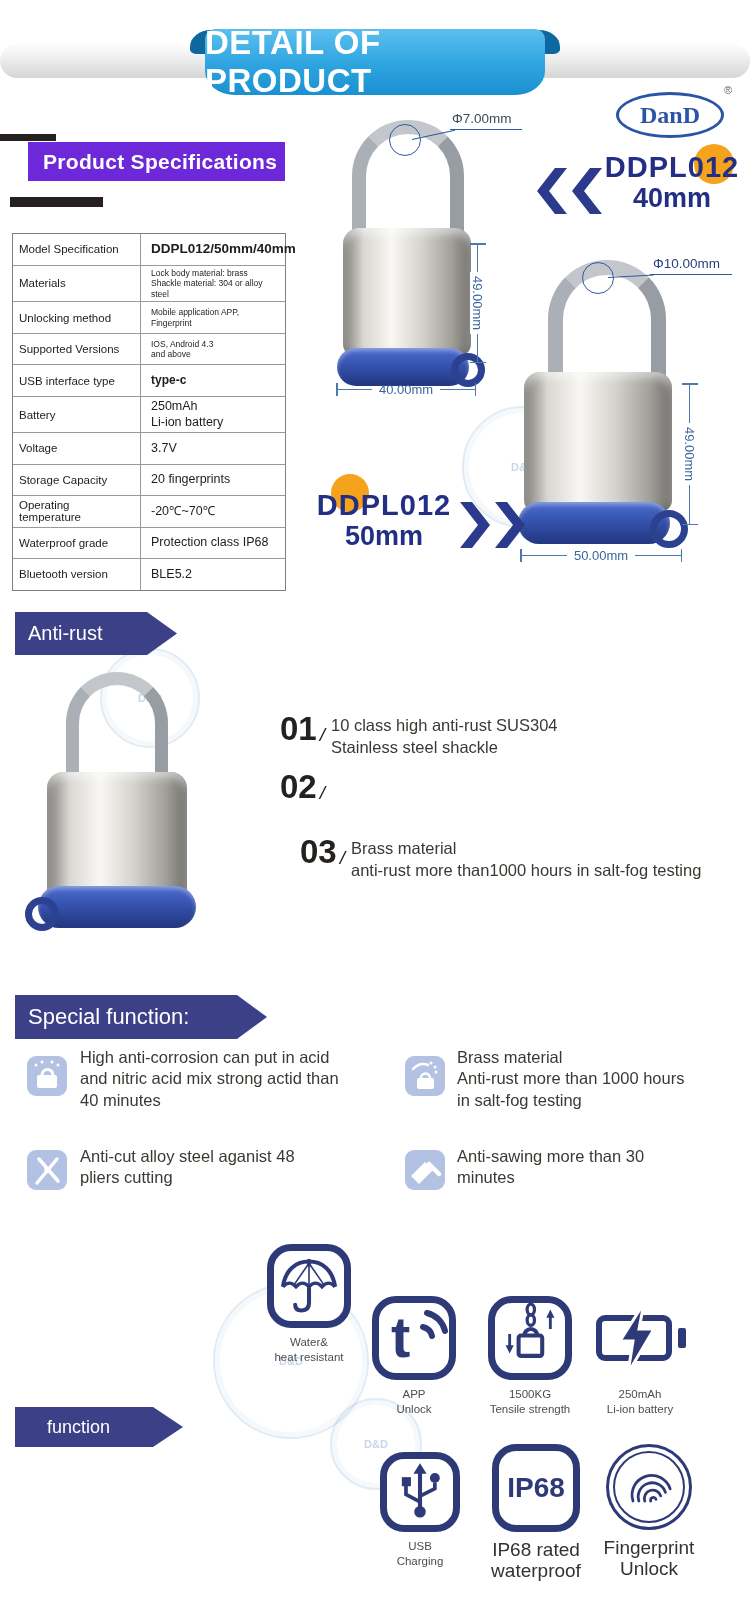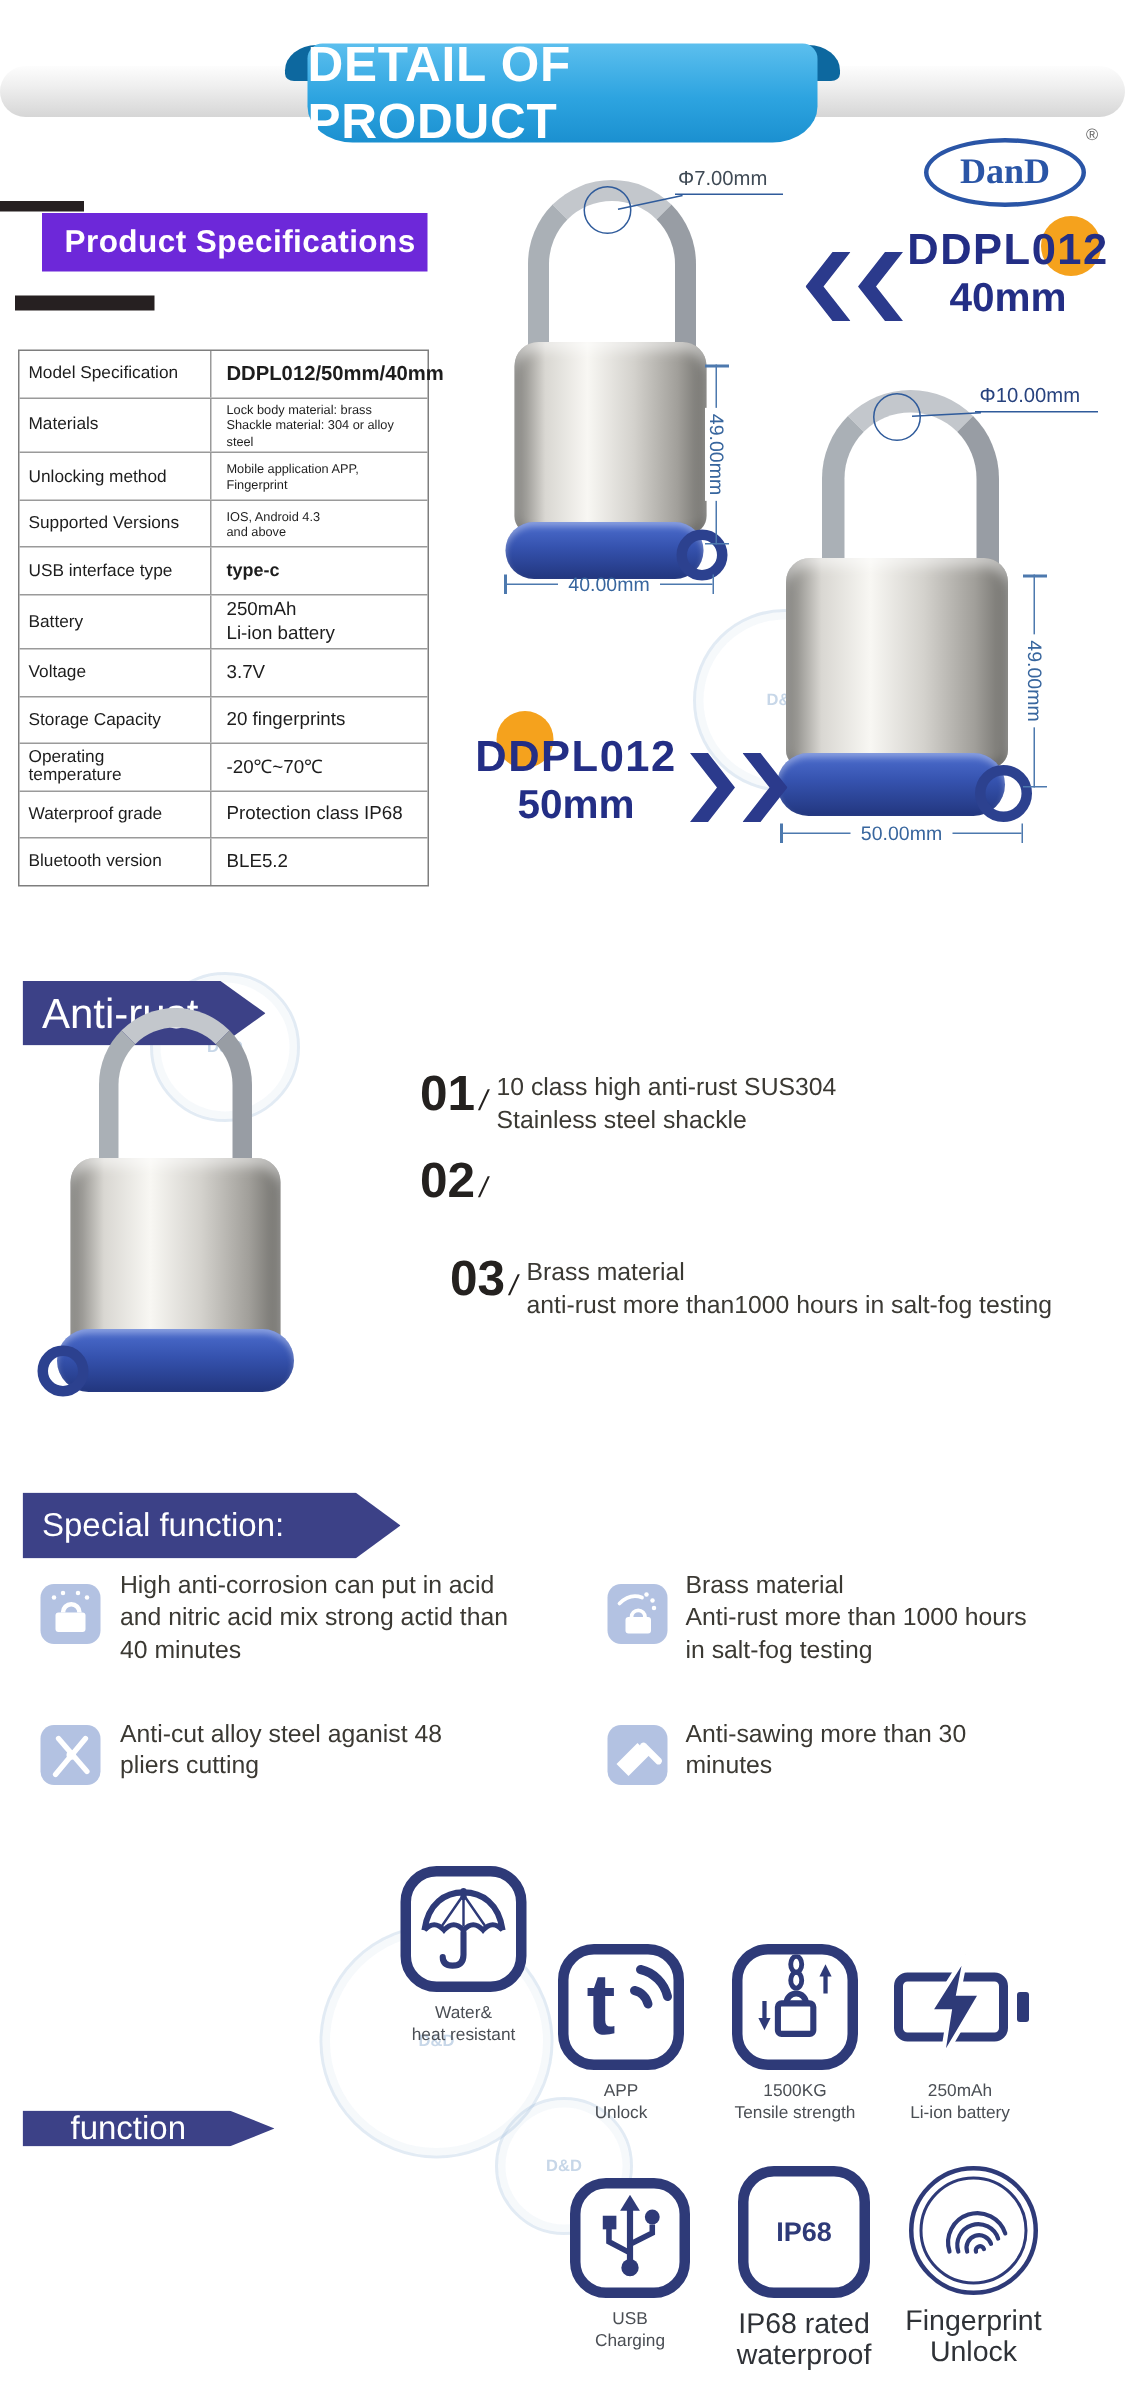--- a/index.html
+++ b/index.html
@@ -23,23 +23,23 @@
   .logo-reg{position:absolute;left:724px;top:84px;font-size:11px;color:#666;}
 
   
   .accent1{position:absolute;left:0;top:134px;width:56px;height:7px;background:#262021;}
   .accent2{position:absolute;left:10px;top:197px;width:93px;height:10px;background:#262021;}
   .spec-banner{position:absolute;left:28px;top:142px;width:257px;height:39px;background:#6d28d9;
     color:#fff;font-size:21px;font-weight:700;line-height:39px;padding-left:15px;box-sizing:border-box;letter-spacing:.3px;}
   .arrow-banner{position:absolute;background:#3c4187;color:#fff;display:flex;align-items:center;
     clip-path:polygon(0 0,calc(100% - 30px) 0,100% 50%,calc(100% - 30px) 100%,0 100%);
     padding-left:13px;box-sizing:border-box;}
-  .banner-antirust{left:15px;top:612px;width:162px;height:43px;font-size:28px;margin-top:42px;}
+  .banner-antirust{left:15px;top:612px;width:162px;height:43px;font-size:20px;}
   .banner-special{left:15px;top:995px;width:252px;height:44px;font-size:22px;}
-  .banner-function{left:15px;top:1407px;width:168px;height:24px;font-size:22px;padding-left:32px;}
+  .banner-function{left:15px;top:1407px;width:168px;height:40px;font-size:18px;padding-left:32px;}
 
   
   .spec-table{position:absolute;left:12px;top:233px;width:272px;border:1px solid #7e7e7e;background:#fff;}
   .spec-row{display:grid;grid-template-columns:128px 1fr;border-top:1px solid #9a9a9a;min-height:30.5px;}
   .spec-row:first-child{border-top:none;}
   .spec-label{border-right:1px solid #9a9a9a;display:flex;align-items:center;padding:2px 6px;
     font-size:11.5px;color:#1d1d1d;}
   .spec-value{display:flex;align-items:center;padding:2px 4px 2px 10px;font-size:12px;font-weight:600;
     color:#1d1d1d;white-space:pre-line;line-height:1.25;}
   .v-model{font-size:13.5px;font-weight:700;}
@@ -95,21 +95,21 @@
   .f-item{position:absolute;text-align:center;}
   .ri{width:84px;height:84px;border:7px solid #2e3a78;border-radius:24px;box-sizing:border-box;
     margin:0 auto;position:relative;background:#fff;}
   .f-lab{margin-top:7px;font-size:11.5px;color:#4a4e54;line-height:1.3;white-space:pre-line;}
   .f-lab-big{margin-top:7px;font-size:19px;color:#2f3237;line-height:1.12;white-space:pre-line;}
   .t-letter{position:absolute;left:12px;top:0px;font-size:58px;font-weight:800;color:#2e3a78;}
   .batt-wrap{position:relative;width:100px;height:84px;margin:0 auto;}
   .batt-body{position:absolute;left:6px;top:19px;width:76px;height:46px;border:6px solid #2e3a78;border-radius:9px;box-sizing:border-box;}
   .batt-nub{position:absolute;left:88px;top:32px;width:8px;height:20px;background:#2e3a78;border-radius:2px;}
   .ip68-text{position:absolute;left:0;top:0;width:100%;height:100%;display:flex;align-items:center;justify-content:center;
-    font-size:18px;font-weight:800;color:#2e3a78;letter-spacing:0;}
+    font-size:28px;font-weight:800;color:#2e3a78;letter-spacing:0;}
   .fp-outer{width:86px;height:86px;border:3px solid #2e3a78;border-radius:50%;box-sizing:border-box;
     margin:0 auto;position:relative;}
   .fp-ring{position:absolute;left:4px;top:4px;width:72px;height:72px;border:2px solid #2e3a78;border-radius:50%;box-sizing:border-box;}
 
   
   .wm{position:absolute;border:2px solid rgba(125,165,205,.4);border-radius:50%;opacity:.55;
     display:flex;align-items:center;justify-content:center;color:rgba(110,150,195,.7);
     font-size:11px;font-weight:700;box-shadow:inset 0 0 0 5px rgba(125,165,205,.12);z-index:0;}
 </style>
 </head>

